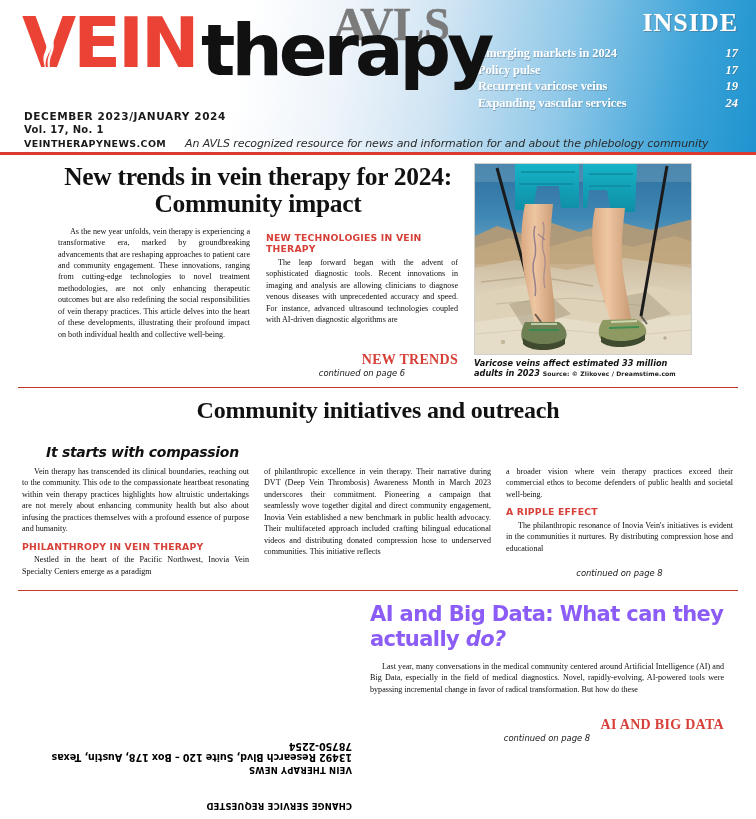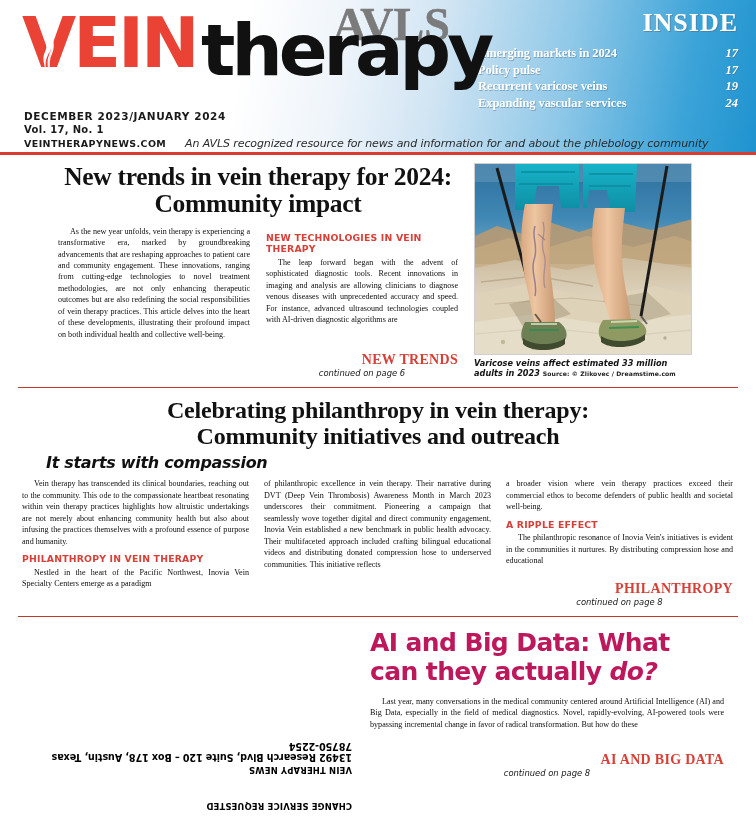--- a/index.html
+++ b/index.html
@@ -150,34 +150,34 @@
 
   
   .story2 { padding: 9px 18px 0 18px; }
   .s2-head {
     font-family: "Liberation Serif", serif;
     font-weight: bold; font-size: 24px; line-height: 1.1;
     text-align: center; color: #111; letter-spacing: -0.2px;
   }
   .s2-sub {
     font-family: "DejaVu Sans", sans-serif;
-    font-weight: bold; font-style: italic; font-size: 16px;
-    color: #111; margin: 4px 0 6px 28px; letter-spacing: -0.3px;
+    font-weight: bold; font-style: italic; font-size: 14px;
+    color: #111; margin: 21px 0 6px 28px; letter-spacing: -0.3px;
   }
   .s2-cols { display: flex; gap: 15px; padding: 0 4px; }
   .s2-col { width: 227px; }
 
   
   .story3 { padding: 11px 18px 0 18px; display: flex; }
   .s3-spacer { width: 352px; }
   .s3-main { width: 354px; }
   .s3-head {
     font-family: "DejaVu Sans", sans-serif;
-    font-weight: bold; font-size: 25px; line-height: 1.18;
-    color: #be185d; letter-spacing: -0.6px; margin-bottom: 9px;
+    font-weight: bold; font-size: 21px; line-height: 1.18;
+    color: #8b5cf6; letter-spacing: -0.6px; margin-bottom: 9px;
   }
   .s3-head i { font-style: italic; }
 
   
   .mail-panel {
     position: absolute; left: 22px; bottom: 8px;
     width: 330px; transform: rotate(180deg);
     transform-origin: center center;
   }
   .mail-change {
@@ -353,21 +353,20 @@
             <span class="src">Source: © Zlikovec / Dreamstime.com</span>
           </div>
         </div>
       </div>
     </div>
   </div>
 
   <div class="rule-thin" style="margin:0 18px;"></div>
 
   <div class="story2">
-    <div class="s2-head">Celebrating philanthropy in vein therapy:</div>
     <div class="s2-head">Community initiatives and outreach</div>
     <div class="s2-sub">It starts with compassion</div>
 
     <div class="s2-cols">
       <div class="s2-col">
         <div class="body-text">
             <p>Vein therapy has transcended its clinical boundaries, reaching out to the community. This ode to the compassionate heartbeat resonating within vein therapy practices highlights how altruistic undertakings are not merely about enhancing community health but also about infusing the practices themselves with a profound essence of purpose and humanity.</p>
           </div>
         <div class="subhead">PHILANTHROPY IN VEIN THERAPY</div>
         <div class="body-text">
@@ -381,21 +380,20 @@
       </div>
       <div class="s2-col">
         <div class="body-text">
             <p style="text-indent:0;">a broader vision where vein therapy practices exceed their commercial ethos to become defenders of public health and societal well-being.</p>
           </div>
         <div class="subhead">A RIPPLE EFFECT</div>
         <div class="body-text">
             <p>The philanthropic resonance of Inovia Vein's initiatives is evident in the communities it nurtures. By distributing compression hose and educational</p>
           </div>
         <div style="margin-top:14px;">
-          <div class="cont-label">PHILANTHROPY</div>
           <div class="cont-page">continued on page 8</div>
         </div>
       </div>
     </div>
   </div>
 
   <div class="rule-thin" style="margin:9px 18px 0 18px;"></div>
 
   <div class="story3">
     <div class="s3-spacer"></div>

